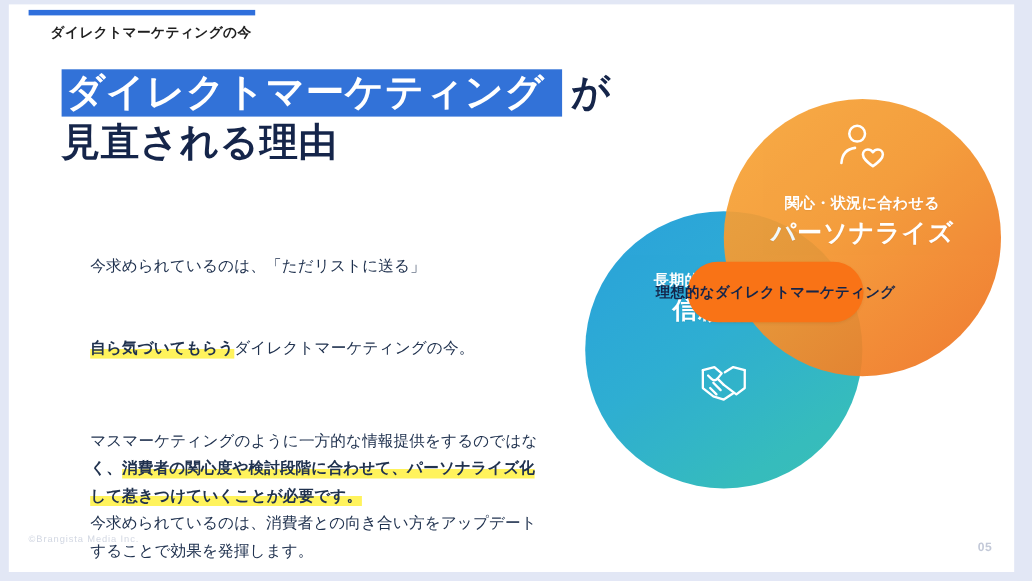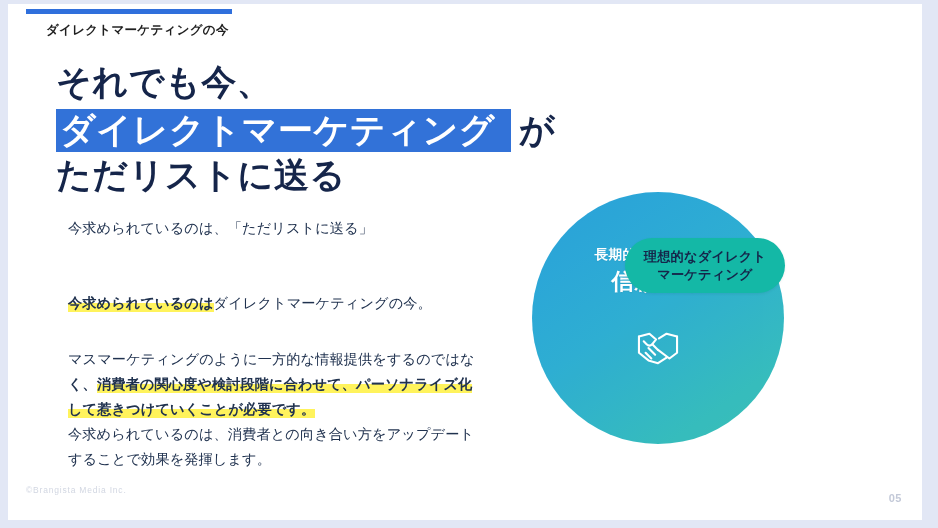--- a/index.html
+++ b/index.html
@@ -55,21 +55,21 @@
 
   
   .body-copy {
     position:absolute; left:56px; top:208px;
     width:430px;
     font-size:14.2px;
     color:#20324f;
     line-height:1.77;
     letter-spacing:.1px;
   }
-  .body-copy p { margin:4px; }
+  .body-copy p { margin:18px; }
   .body-copy .gap { height:22px; }
   .bd-line { white-space:nowrap; }
   .hi {
     font-weight:bold;
     background:linear-gradient(to top, #fff35c 0%, #fff35c 52%, rgba(255,243,92,0) 52%);
     padding-bottom:1px;
   }
   .bd-strong { font-weight:bold; }
 
   
@@ -119,23 +119,23 @@
 
   .icon-wrap { display:flex; justify-content:center; }
   .icon-person { position:absolute; left:0; top:22px; width:100%; }
   .icon-hand   { position:absolute; left:0; top:136px; width:100%; }
 
   
   .center-pill {
     position:absolute;
     left:103px; top:148px;
     width:160px; height:55px;
-    background:#14b8a6;
+    background:#f97316;
     border-radius:28px;
-    display:flex; flex-direction:column;
+    display:flex; flex-direction:row;
     align-items:center; justify-content:center;
     box-shadow:0 1px 3px rgba(0,0,0,.07);
     z-index:5;
   }
   .pill-l1, .pill-l2 {
     font-size:13.2px; font-weight:bold;
     color:#15254a; line-height:1.34;
     letter-spacing:.2px; white-space:nowrap;
   }
 
@@ -153,31 +153,30 @@
 </style>
 </head>
 <body>
 
 <div id="slide-root">
 
   <div class="accent-bar"></div>
   <div class="eyebrow">ダイレクトマーケティングの今</div>
 
   <div class="headline">
-    <div class="hl-line">それでも今、</div>
     <div class="hl-line mid"><span class="hl-mark">ダイレクトマーケティング</span><span class="hl-tail">が</span></div>
-    <div class="hl-line">ただリストに送る</div>
+    <div class="hl-line">見直される理由</div>
   </div>
 
   <div class="body-copy">
     <p>
       <span class="bd-line">今求められているのは、「ただリストに送る」</span><br>
       <br>
       <br>
-      <span class="bd-line"><span class="hi">今求められているのは</span><span>ダイレクトマーケティングの今。</span></span>
+      <span class="bd-line"><span class="hi">自ら気づいてもらう</span><span>ダイレクトマーケティングの今。</span></span>
     </p>
     <div class="gap"></div>
     <p>
       <span class="bd-line">マスマーケティングのように一方的な情報提供をするのではな</span><br>
       <span class="bd-line"><span class="bd-strong">く、</span><span class="hi">消費者の関心度や検討段階に合わせて、パーソナライズ化</span></span><br>
       <span class="bd-line"><span class="hi">して惹きつけていくことが必要です。</span></span><br>
       <span class="bd-line">今求められているのは、消費者との向き合い方をアップデート</span><br>
       <span class="bd-line">することで効果を発揮します。</span>
     </p>
   </div>
@@ -195,20 +194,33 @@
           <path d="M44 9 L33 6 L25 11"></path>
           <path d="M18 17 L24 23"></path>
           <path d="M44 9 L44 26 L36 32 L24 23"></path>
           <path d="M4 9 L4 26 L14 34 L24 37 L33 31"></path>
           <path d="M14 21 L21 28"></path>
           <path d="M11 26 L17 32"></path>
         </svg>
       </div>
     </div>
 
+    <div class="circle circle-orange">
+      <div class="icon-person icon-wrap">
+        <svg width="44" height="42" viewBox="0 0 46 44" fill="none" stroke="#ffffff" stroke-width="2.4" stroke-linecap="round" stroke-linejoin="round">
+          <circle cx="18" cy="10" r="7.5"></circle>
+          <path d="M3 38 Q4 25 16 23.5"></path>
+          <path d="M33 41 C27 36.5 23.5 33.5 23.5 29.8 C23.5 26.9 25.7 25 28.2 25 C30 25 31.9 26 33 27.6 C34.1 26 36 25 37.8 25 C40.3 25 42.5 26.9 42.5 29.8 C42.5 33.5 39 36.5 33 41 Z"></path>
+        </svg>
+      </div>
+      <div class="c-content orange-inner">
+        <div class="c-sub">関心・状況に合わせる</div>
+        <div class="c-main">パーソナライズ</div>
+      </div>
+    </div>
 
     <div class="center-pill">
       <div class="pill-l1">理想的なダイレクト</div>
       <div class="pill-l2">マーケティング</div>
     </div>
 
   </div>
 
   <div class="copyright">©Brangista Media Inc.</div>
   <div class="page-num">05</div>

